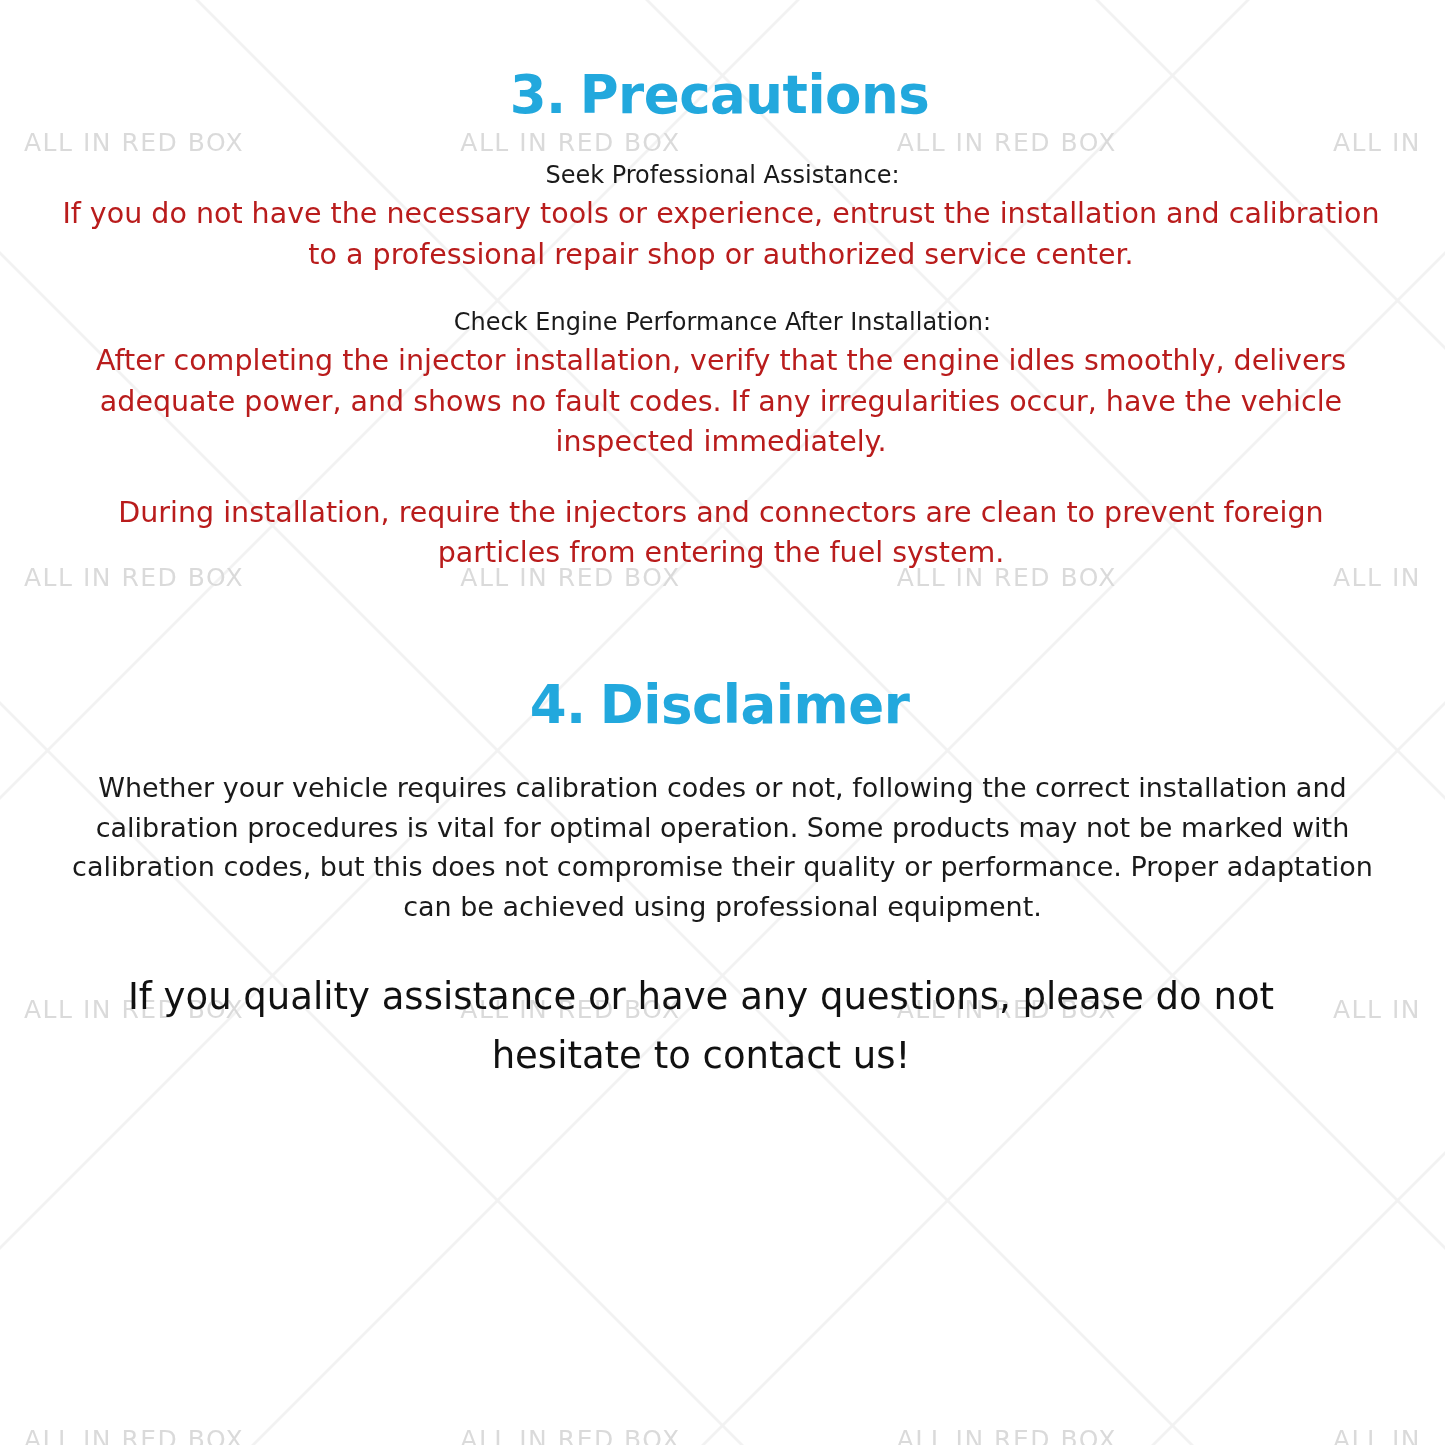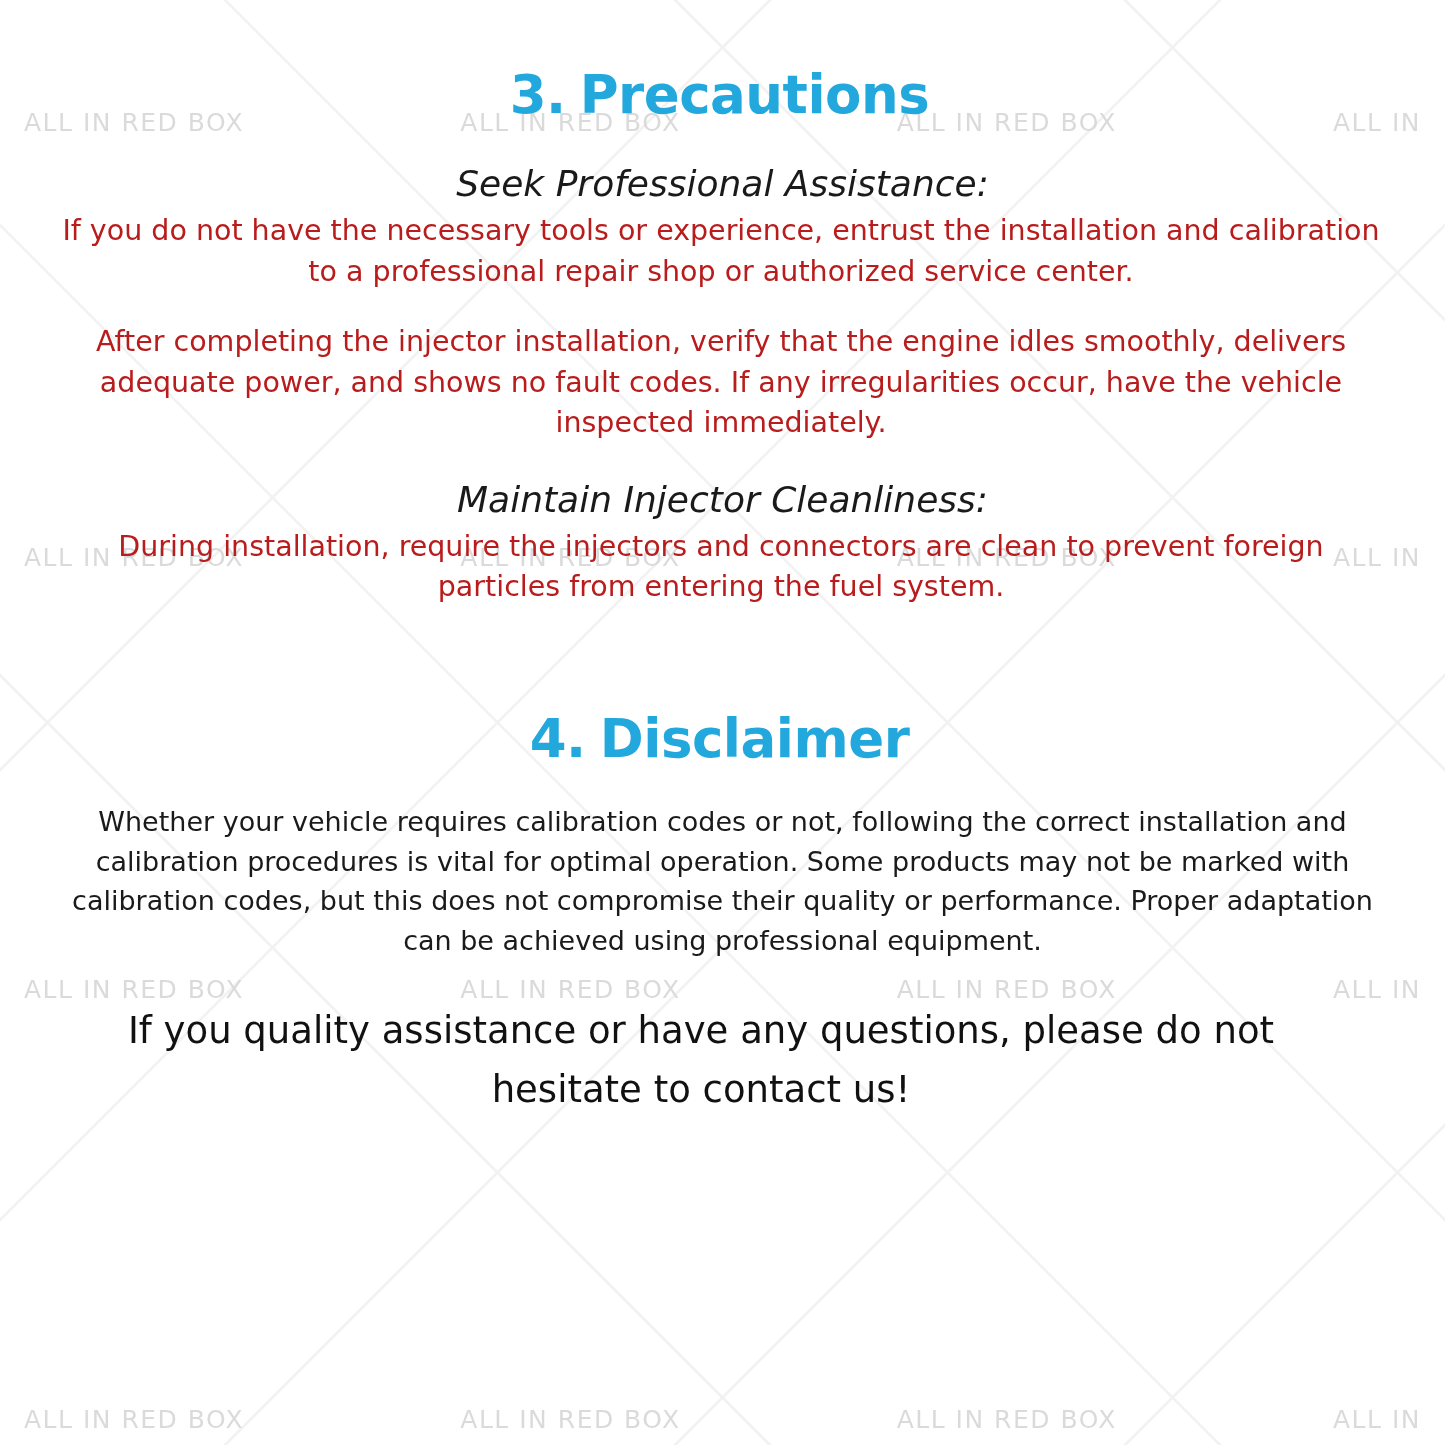--- a/index.html
+++ b/index.html
@@ -14,20 +14,21 @@
     position: relative;
     overflow: hidden;
   }
 
   
   .watermark-layer {
     position: absolute;
     inset: 0;
     pointer-events: none;
     z-index: 5;
+    margin-top: 20px;
   }
   .wm-diag {
     position: absolute;
     inset: -40%;
     opacity: 0.5;
   }
   .wm-row {
     position: absolute;
     left: 0;
     width: 100%;
@@ -59,25 +60,24 @@
     letter-spacing: -0.5px;
     line-height: 1.1;
   }
   h2.section-title .num { margin-right: 14px; }
 
   .block {
     margin: 0 0 30px 0;
     padding-left: 6px;
   }
   .block .lead {
-    font-size: 36px;
+    font-size: 24px;
     color: #1a1a1a;
     line-height: 1.42;
     margin: 0 0 2px 0;
-    font-style: italic;
   }
   .block .body {
     font-size: 28.5px;
     color: #b91c1c;
     line-height: 1.42;
     margin: 0;
     max-width: 1330px;
   }
 
   .spacer-1 { height: 72px; }
@@ -153,25 +153,25 @@
   <h2 class="section-title">
     <span class="num">3.</span><span>Precautions</span>
   </h2>
 
   <div class="block">
     <p class="lead">Seek Professional Assistance:</p>
     <p class="body">If you do not have the necessary tools or experience, entrust the installation and calibration to a professional repair shop or authorized service center.</p>
   </div>
 
   <div class="block">
+    <p class="lead">Check Engine Performance After Installation:</p>
     <p class="body">After completing the injector installation, verify that the engine idles smoothly, delivers adequate power, and shows no fault codes. If any irregularities occur, have the vehicle inspected immediately.</p>
   </div>
 
   <div class="block">
-    <p class="lead">Maintain Injector Cleanliness:</p>
     <p class="body">During installation, require the injectors and connectors are clean to prevent foreign particles from entering the fuel system.</p>
   </div>
 
   <div class="spacer-1"></div>
 
   <h2 class="section-title">
     <span class="num">4.</span><span>Disclaimer</span>
   </h2>
 
   <p class="disclaimer-body">Whether your vehicle requires calibration codes or not, following the correct installation and calibration procedures is vital for optimal operation. Some products may not be marked with calibration codes, but this does not compromise their quality or performance. Proper adaptation can be achieved using professional equipment.</p>

